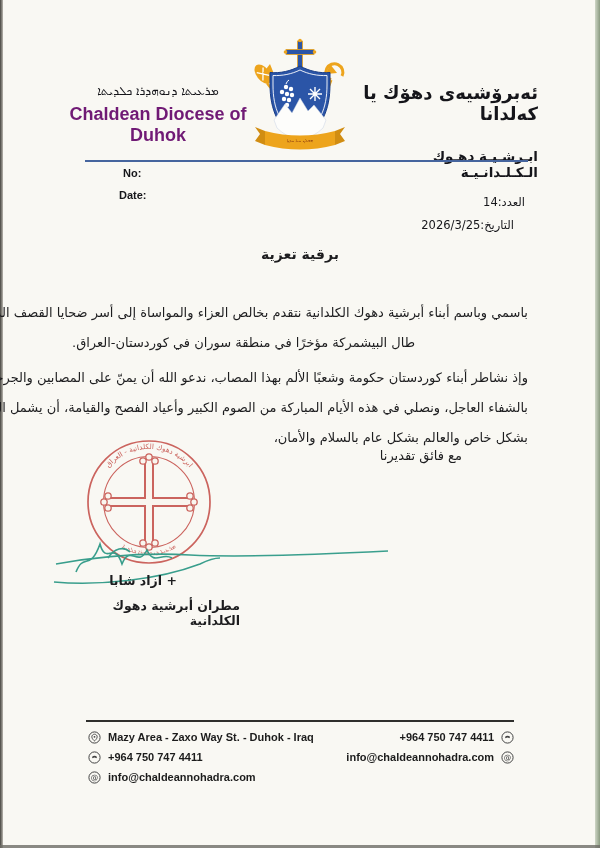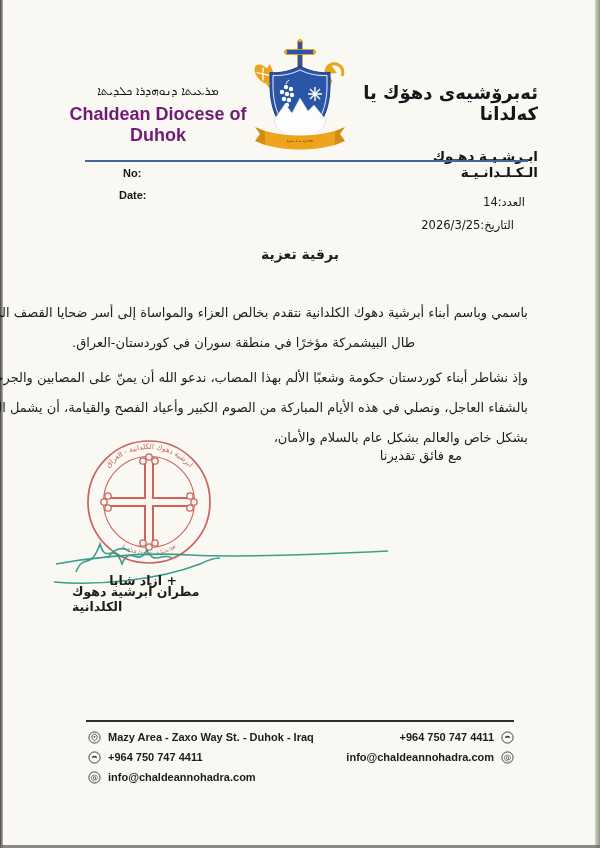--- a/index.html
+++ b/index.html
@@ -26,21 +26,21 @@
   .title{left:0;top:246px;width:600px;text-align:center;font-size:14px;font-weight:bold;direction:rtl;}
   .para{left:72px;width:456px;direction:rtl;}
   .line{height:30px;line-height:30px;font-size:13px;white-space:nowrap;direction:rtl;}
   .line.full{text-align:justify;text-align-last:justify;}
   .line.left{text-align:left;}
   .line.right{text-align:right;padding-left:8px;}
   .signoff{right:138px;top:448px;font-size:13px;direction:rtl;}
   .stamp{left:74px;top:438px;width:150px;height:132px;}
   .signature{left:50px;top:528px;width:345px;height:58px;}
   .sig-name{left:100px;top:573px;width:86px;text-align:center;font-size:12.5px;font-weight:bold;direction:rtl;}
-  .sig-title{left:72px;top:584px;width:168px;text-align:left;font-size:12.5px;font-weight:bold;direction:rtl;}
+  .sig-title{left:72px;top:598px;width:168px;text-align:right;font-size:12.5px;font-weight:bold;direction:rtl;}
   
   .f-line{left:86px;top:720px;width:428px;height:2px;background:#2f2f2d;}
   .f-col{top:727px;display:flex;flex-direction:column;}
   .f-col.en{left:88px;}
   .f-col.ar{right:86px;align-items:flex-end;}
   .f-row{display:flex;align-items:center;height:20px;gap:7px;}
   .f-row .txt{font-size:11px;color:#1c1c1c;font-family:"Liberation Sans",sans-serif;font-weight:bold;}
   .f-row .txt.rtl{direction:rtl;font-family:"DejaVu Sans",sans-serif;}
   .f-ico{width:13px;height:13px;flex:0 0 13px;}
 </style>

